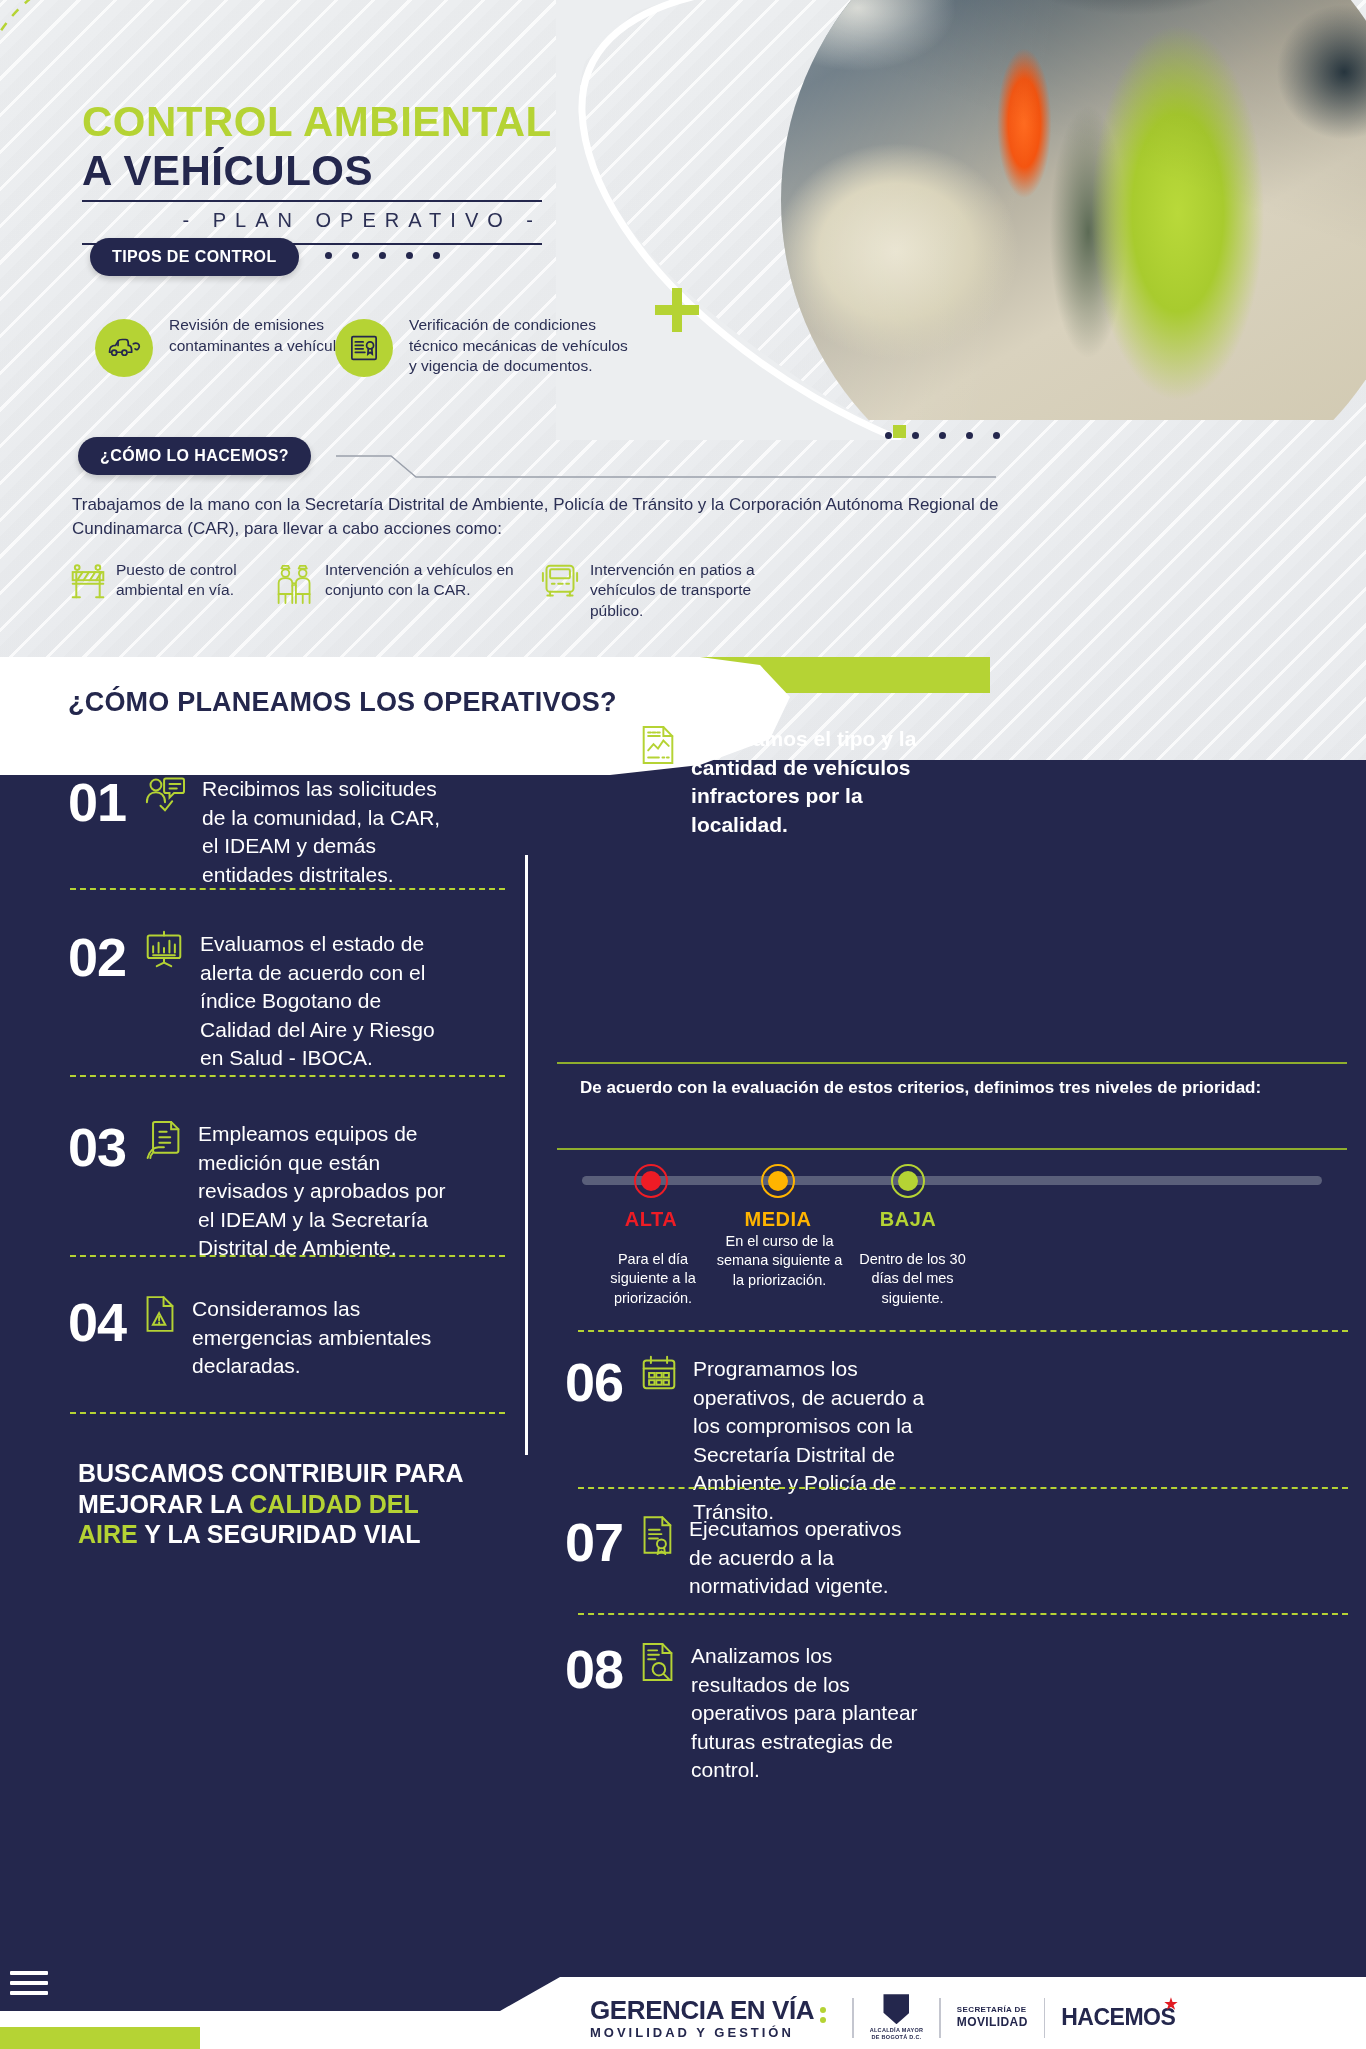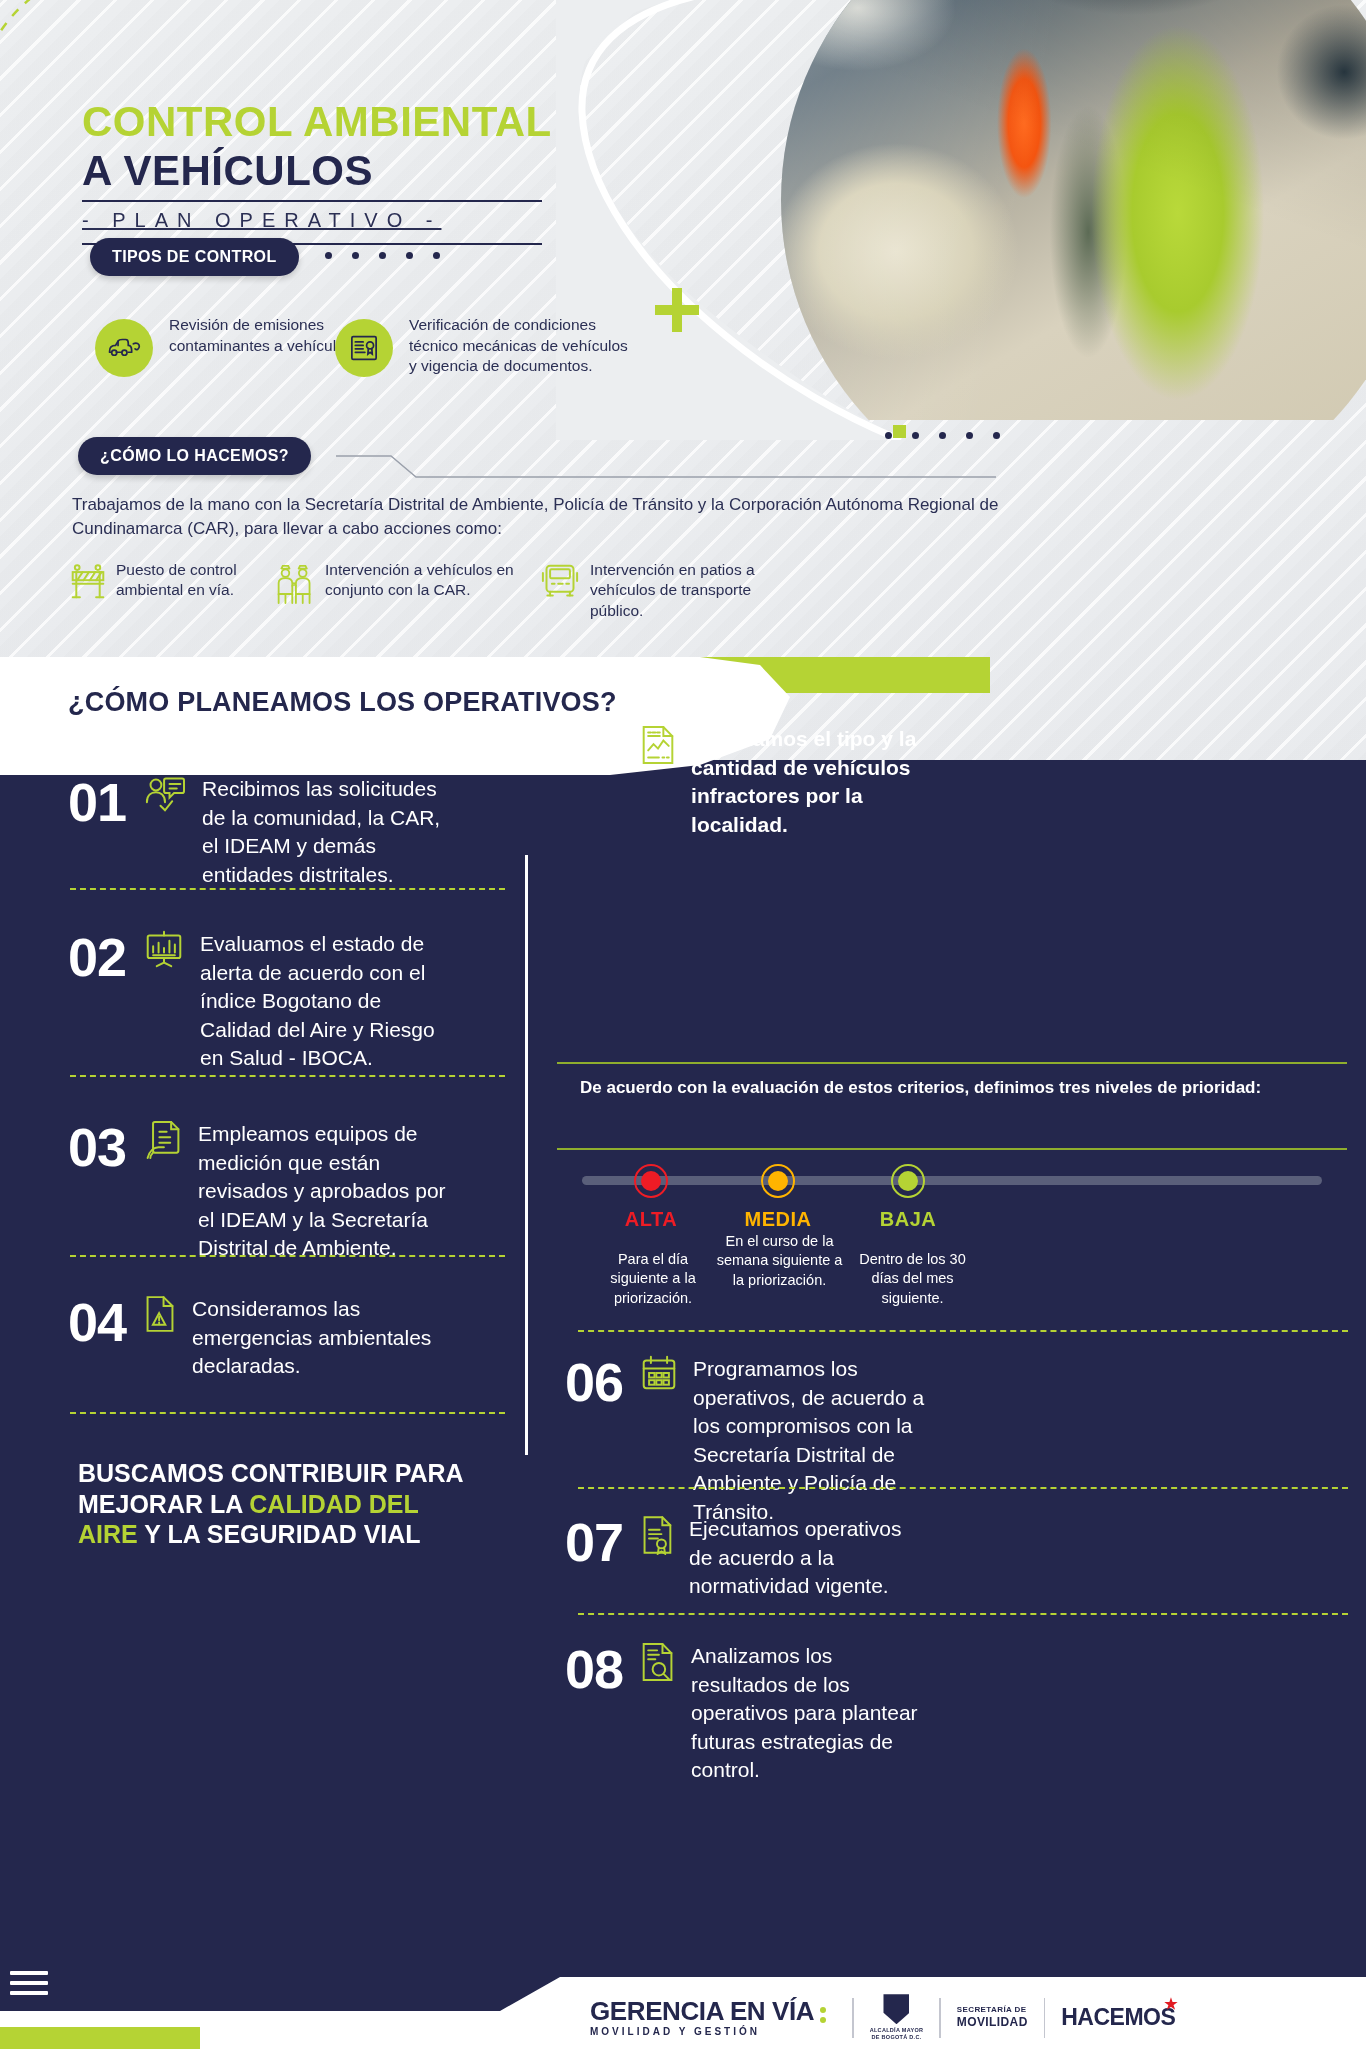--- a/index.html
+++ b/index.html
@@ -60,22 +60,22 @@
     position:absolute;left:82px;top:98px;
     font-size:42px;font-weight:800;letter-spacing:.5px;color:#b5d334;
     font-family:"Liberation Sans", sans-serif;
   }
   .title-2{
     position:absolute;left:82px;top:147px;
     font-size:42px;font-weight:800;letter-spacing:.5px;color:#24274d;text-align:right;
   }
   .title-rule-top{position:absolute;left:82px;top:200px;width:460px;height:2px;background:#24274d;}
   .title-3{
-    position:absolute;left:82px;top:209px;width:460px;text-align:left;
-    font-size:20px;font-weight:400;letter-spacing:9px;color:#2b2f54;text-decoration:underline;
+    position:absolute;left:82px;top:209px;width:460px;text-align:right;
+    font-size:20px;font-weight:400;letter-spacing:9px;color:#2b2f54;
   }
   .title-rule-bot{position:absolute;left:82px;top:243px;width:460px;height:2px;background:#24274d;}
 
   
   .pill{
     position:absolute;display:inline-flex;align-items:center;justify-content:center;
     background:#24274d;color:#fff;border-radius:22px;
     font-size:16px;font-weight:700;letter-spacing:.4px;
     padding:10px 22px;
     box-shadow:0 3px 6px rgba(0,0,0,.18);
@@ -154,21 +154,21 @@
   .footer-white{
     position:absolute;left:0;bottom:0;width:1366px;height:72px;background:#ffffff;
     clip-path:polygon(560px 0, 1366px 0, 1366px 72px, 0 72px, 0 34px, 500px 34px);
   }
   .footer-green{position:absolute;left:0;bottom:0;width:200px;height:22px;background:#b5d334;}
   .hamburger{position:absolute;left:10px;bottom:52px;width:38px;height:26px;}
   .hamburger span{display:block;height:4px;background:#ffffff;margin-bottom:6px;border-radius:1px;}
 
   .footer-logos{position:absolute;left:590px;bottom:8px;display:flex;align-items:center;gap:0;}
   .logo-gerencia{font-size:26px;font-weight:800;color:#24274d;letter-spacing:-.4px;line-height:1;}
-  .logo-gerencia small{display:block;font-size:10px;font-weight:600;letter-spacing:3px;color:#24274d;margin-top:3px;}
+  .logo-gerencia small{display:block;font-size:13px;font-weight:600;letter-spacing:3px;color:#24274d;margin-top:3px;}
   .logo-dots{display:flex;flex-direction:column;gap:4px;margin:0 10px 6px 6px;}
   .logo-dots i{width:6px;height:6px;border-radius:50%;background:#b5d334;display:block;}
   .fsep{width:1.5px;height:40px;background:#c4c6cf;margin:0 16px;}
   .logo-alcaldia{text-align:center;}
   .logo-alcaldia .shield{width:26px;height:30px;background:#24274d;margin:0 auto 3px;
      clip-path:polygon(0 0,100% 0,100% 62%,50% 100%,0 62%);}
   .logo-alcaldia small{font-size:5.5px;font-weight:700;color:#24274d;letter-spacing:.3px;display:block;line-height:1.25;}
   .logo-mov{font-size:8px;font-weight:700;color:#24274d;line-height:1.3;letter-spacing:.4px;}
   .logo-mov b{display:block;font-size:12px;font-weight:700;}
   .logo-bogota{font-size:23px;font-weight:800;color:#24274d;letter-spacing:-.5px;position:relative;}

